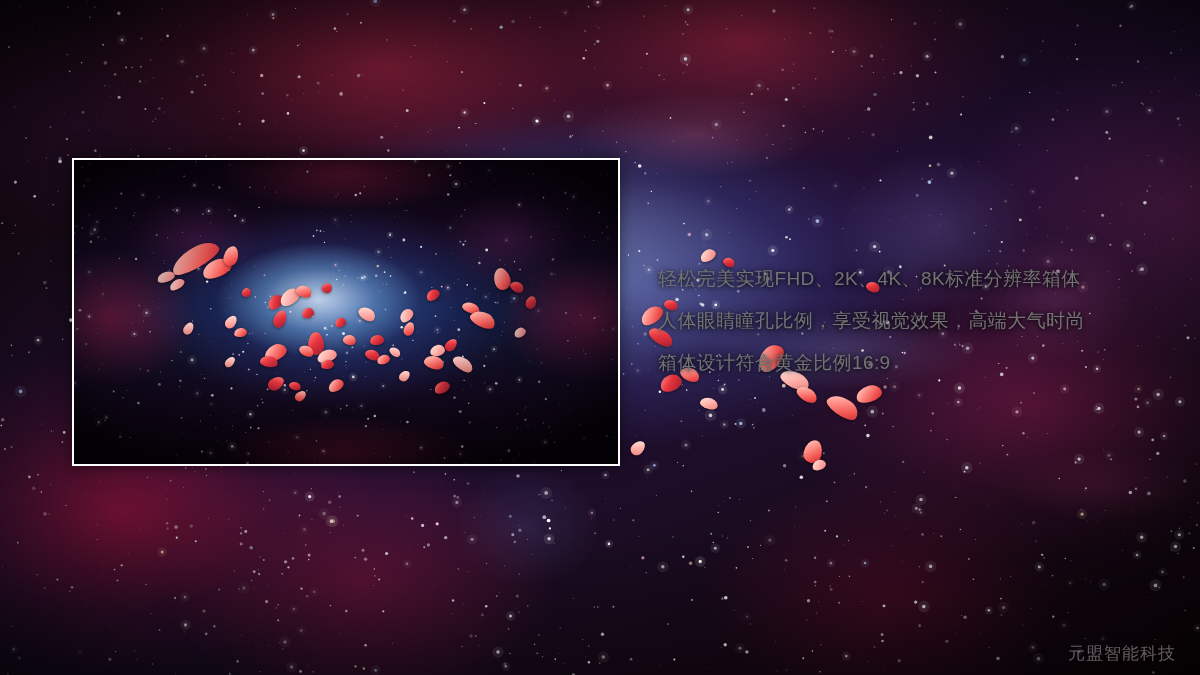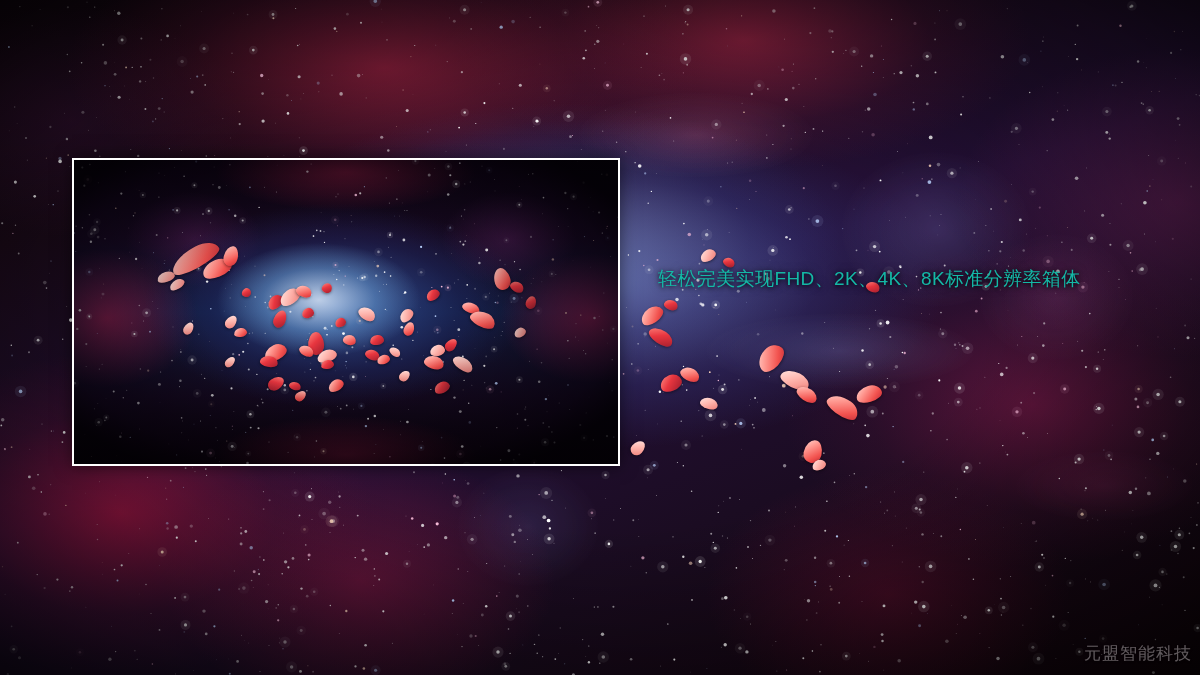--- a/index.html
+++ b/index.html
@@ -121,30 +121,30 @@
   
   #body-text {
     position: absolute;
     left: 658px;
     top: 258px;
     width: 520px;
   }
   .body-line {
     font-size: 19px;
     line-height: 42px;
-    color: #14b8a6;
+    color: #737373;
     letter-spacing: .4px;
     white-space: nowrap;
     text-shadow: 0 1px 4px rgba(0,0,0,.8), 0 0 10px rgba(0,0,0,.55);
   }
 
   
   #watermark {
     position: absolute;
-    right: 8px;
+    right: 24px;
     bottom: 10px;
     font-size: 17px;
     letter-spacing: 1px;
     color: rgba(225,215,220,.42);
     text-shadow: 0 1px 2px rgba(0,0,0,.6);
   }
 </style>
 </head>
 <body>
 
@@ -2488,17 +2488,19 @@
       <div class="petal " style="left:804px;top:440px;width:18px;height:23px;transform:rotate(12deg);"></div>
       <div class="petal pale" style="left:812px;top:460px;width:14px;height:10px;transform:rotate(-20deg);"></div>
       <div class="petal big" style="left:826px;top:398px;width:34px;height:18px;transform:rotate(36deg);"></div>
       <div class="petal " style="left:856px;top:386px;width:26px;height:16px;transform:rotate(-16deg);"></div>
       <div class="petal deep" style="left:866px;top:282px;width:14px;height:10px;transform:rotate(24deg);"></div>
       <div class="petal pale" style="left:632px;top:440px;width:12px;height:16px;transform:rotate(40deg);"></div>
     </div>
 
   <div id="body-text">
     <div class="body-line">轻松完美实现FHD、2K、4K、8K标准分辨率箱体</div>
+    <div class="body-line">人体眼睛瞳孔比例，享受视觉效果，高端大气时尚</div>
+    <div class="body-line">箱体设计符合黄金比例16:9</div>
   </div>
 
   <div id="watermark">元盟智能科技</div>
 
 </div>
 
 </body></html>

